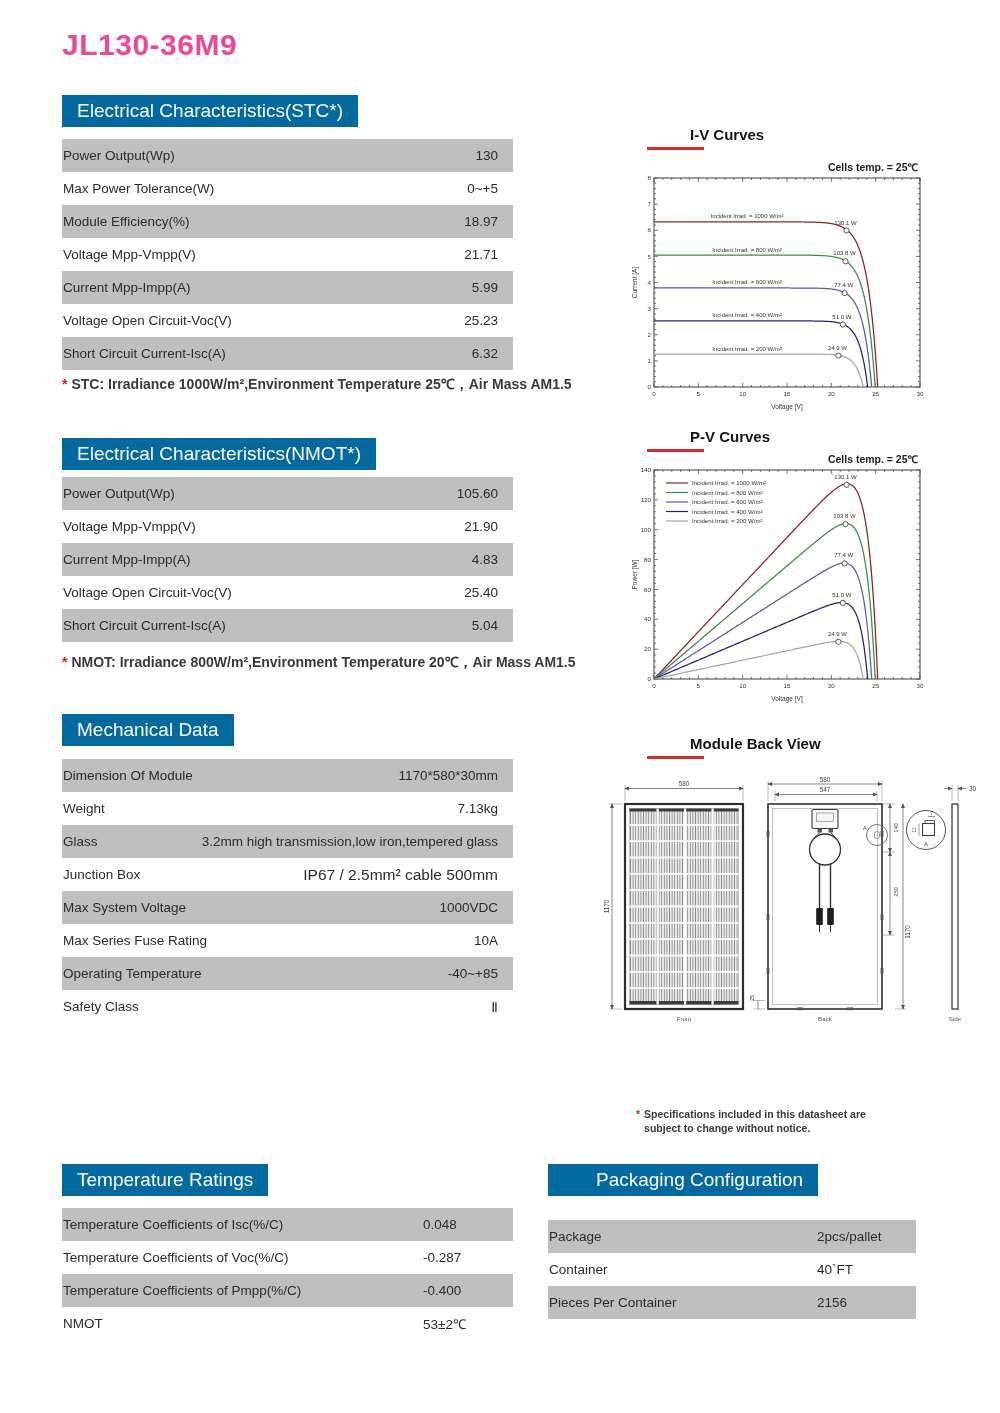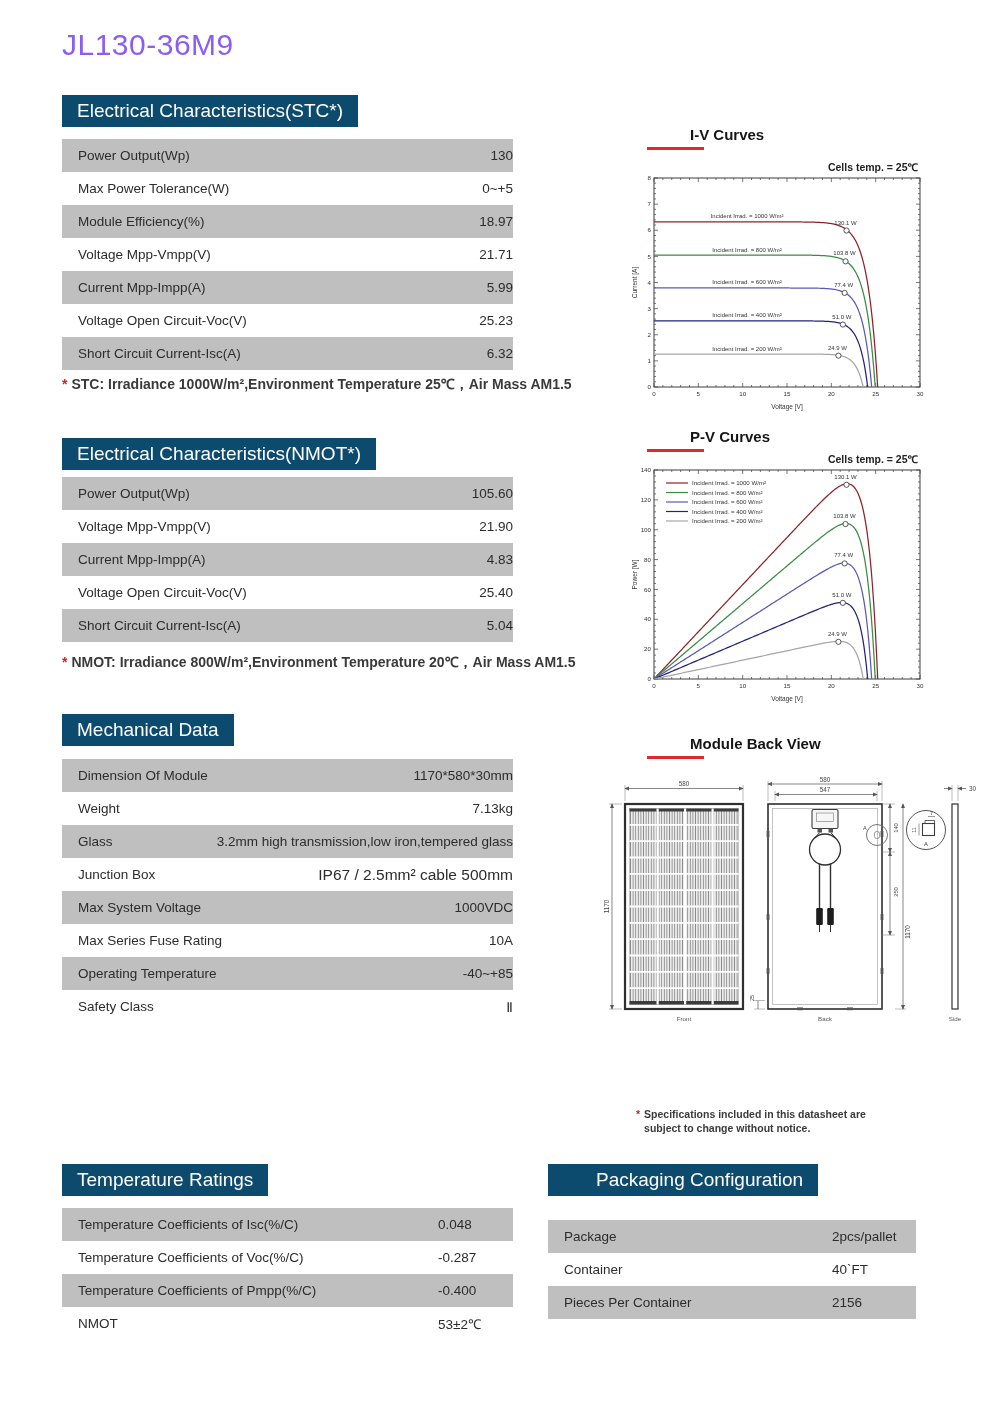--- a/index.html
+++ b/index.html
@@ -1,24 +1,24 @@
 <!DOCTYPE html>
 <html><head>
 <meta charset="utf-8">
 <style>
   html,body{margin:0;padding:0;background:#fff;font-family:"Liberation Sans",sans-serif;}
   .page{position:relative;width:1000px;height:1413px;background:#fff;overflow:hidden;}
   .abs{position:absolute;}
-  .title{position:absolute;left:62px;top:28px;font-size:30px;font-weight:400;color:#8b5cf6;letter-spacing:0.5px;}
-  .hdr{position:absolute;background:#0c4a6e;color:#fff;font-size:19px;height:32px;line-height:32px;padding:0 15px;white-space:nowrap;}
+  .title{position:absolute;left:62px;top:28px;font-size:30px;font-weight:700;color:#ec4899;letter-spacing:0.5px;}
+  .hdr{position:absolute;background:#0369a1;color:#fff;font-size:19px;height:32px;line-height:32px;padding:0 15px;white-space:nowrap;}
   .tbl{position:absolute;width:451px;}
   .trow{height:33px;display:flex;align-items:center;font-size:13.5px;color:#2c2c2c;}
   .trow.gray{background:#bfbfbf;}
-  .trow .lab{padding-left:16px;white-space:nowrap;}
-  .trow .val{margin-left:auto;text-align:right;}
+  .trow .lab{padding-left:1px;white-space:nowrap;}
+  .trow .val{margin-left:auto;padding-right:15px;text-align:right;}
   .trow .val.big{font-size:15.5px;}
   .tbl.t2 .lab{flex:0 0 360px;}
   .tbl.t2 .val,.tbl.t3 .val{margin-left:0;padding-right:0;text-align:left;}
   .tbl.t3 .lab{flex:0 0 268px;}
   .foot{position:absolute;font-size:14px;font-weight:700;color:#3a3a3a;white-space:nowrap;}
   .star{color:#d22222;margin-right:4px;}
   .ctitle{position:absolute;font-size:15px;font-weight:700;color:#151515;margin-left:44px;}
   .cline{position:absolute;width:57px;height:3px;background:#dd2a2b;}
   .cnote{position:absolute;font-size:10.5px;font-weight:700;color:#222;}
   .rfoot{position:absolute;width:268px;font-size:10.5px;font-weight:700;color:#3a3a3a;line-height:1.32;display:flex;align-items:flex-start;}

